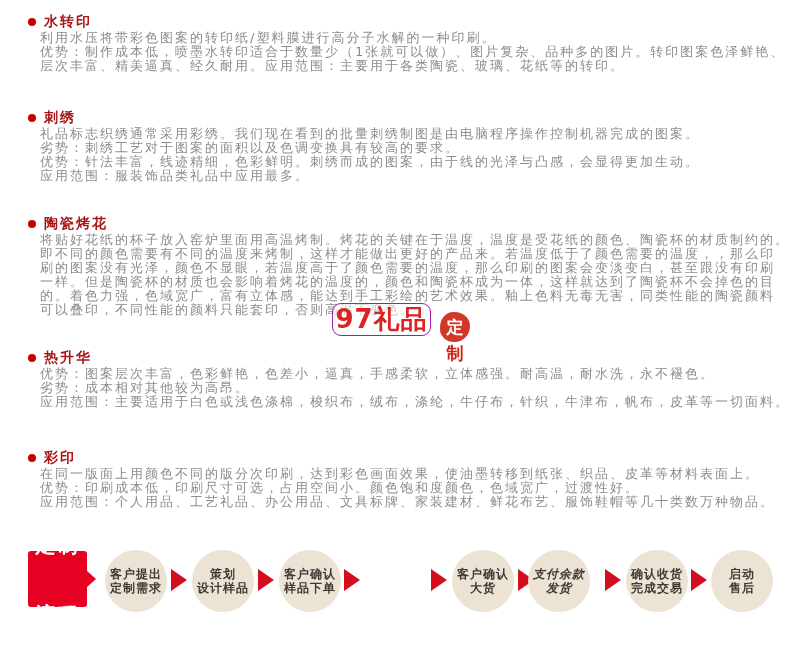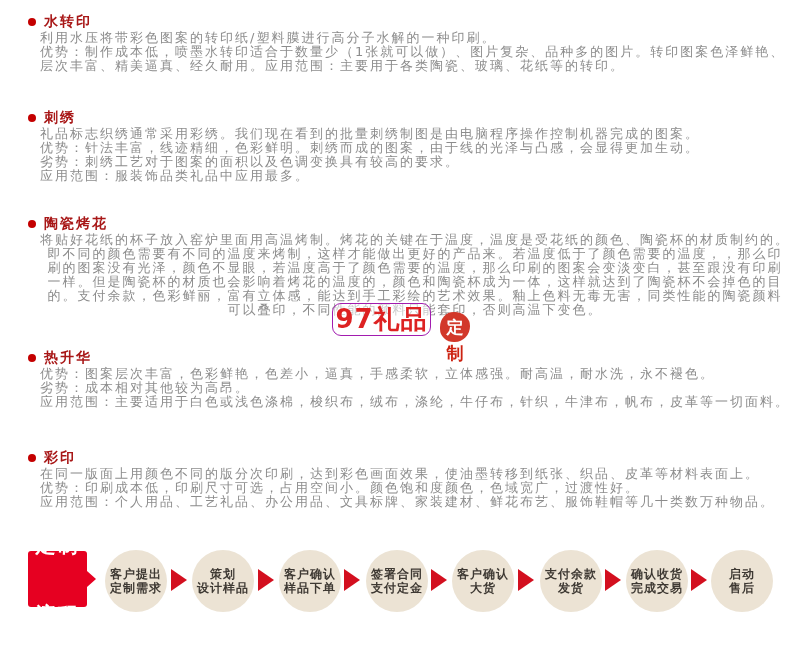--- a/index.html
+++ b/index.html
@@ -7,21 +7,21 @@
     width:800px;height:648px;
     background:#ffffff;
     font-family:"DejaVu Sans", sans-serif;
     position:relative;
     overflow:hidden;
   }
   .page{position:absolute;inset:0;width:779px;height:648px;background:#fff;}
 
   
   .section{position:absolute;left:28px;width:762px;}
-  .s1{top:14px;} .s2{top:110px;} .s3{top:216px;text-align:center;} .s4{top:350px;} .s5{top:450px;}
+  .s1{top:14px;} .s2{top:110px;} .s3{top:216px;} .s4{top:350px;} .s5{top:450px;}
   .heading{
     display:flex;align-items:center;height:16px;
     color:#a81717;font-size:14px;font-weight:bold;letter-spacing:2px;
     white-space:nowrap;
   }
   .bullet{
     width:8px;height:8px;border-radius:50%;
     background:#c40000;margin-right:8px;flex:0 0 auto;
   }
   .body{margin-top:1px;padding-left:12px;}
@@ -62,21 +62,21 @@
     border-left:9px solid #e60021;
   }
   .circle{
     position:absolute;top:550px;width:62px;height:62px;border-radius:50%;
     background:#ece3d4;
     display:flex;flex-direction:column;align-items:center;justify-content:center;
     color:#3e3933;font-size:12px;font-weight:bold;line-height:14px;letter-spacing:1px;
     text-align:center;white-space:nowrap;
   }
   .c1{left:105px;} .c2{left:192px;} .c3{left:279px;} .c4{left:366px;}
-  .c5{left:452px;} .c6{left:540px;} .c7{left:626px;} .c8{left:711px;}
+  .c5{left:452px;} .c6{left:528px;font-style:italic;} .c7{left:626px;} .c8{left:711px;}
   .flow-arrow{
     position:absolute;top:569px;width:0;height:0;
     border-top:11px solid transparent;border-bottom:11px solid transparent;
     border-left:16px solid #d30f1f;
   }
   .a1{left:171px;} .a2{left:258px;} .a3{left:344px;} .a4{left:431px;}
   .a5{left:518px;} .a6{left:605px;} .a7{left:691px;}
 </style>
 </head>
 <body>
@@ -95,37 +95,37 @@
     </div>
   </div>
 
   <div class="section s2">
     <div class="heading">
       <span class="bullet"></span>
       <span>刺绣</span>
     </div>
     <div class="body">
       <div class="bline">礼品标志织绣通常采用彩绣。我们现在看到的批量刺绣制图是由电脑程序操作控制机器完成的图案。</div>
+      <div class="bline">劣势：刺绣工艺对于图案的面积以及色调变换具有较高的要求。</div>
       <div class="bline">优势：针法丰富，线迹精细，色彩鲜明。刺绣而成的图案，由于线的光泽与凸感，会显得更加生动。</div>
-      <div class="bline">劣势：刺绣工艺对于图案的面积以及色调变换具有较高的要求。</div>
       <div class="bline">应用范围：服装饰品类礼品中应用最多。</div>
     </div>
   </div>
 
   <div class="section s3">
     <div class="heading">
       <span class="bullet"></span>
       <span>陶瓷烤花</span>
     </div>
     <div class="body">
       <div class="bline">将贴好花纸的杯子放入窑炉里面用高温烤制。烤花的关键在于温度，温度是受花纸的颜色、陶瓷杯的材质制约的。</div>
       <div class="bline">即不同的颜色需要有不同的温度来烤制，这样才能做出更好的产品来。若温度低于了颜色需要的温度，，那么印</div>
       <div class="bline">刷的图案没有光泽，颜色不显眼，若温度高于了颜色需要的温度，那么印刷的图案会变淡变白，甚至跟没有印刷</div>
       <div class="bline">一样。但是陶瓷杯的材质也会影响着烤花的温度的，颜色和陶瓷杯成为一体，这样就达到了陶瓷杯不会掉色的目</div>
-      <div class="bline">的。支付余款，色彩鲜丽，富有立体感，能达到手工彩绘的艺术效果。釉上色料无毒无害，同类性能的陶瓷颜料</div>
+      <div class="bline">的。着色力强，色域宽广，富有立体感，能达到手工彩绘的艺术效果。釉上色料无毒无害，同类性能的陶瓷颜料</div>
       <div class="bline">可以叠印，不同性能的颜料只能套印，否则高温下变色。</div>
     </div>
   </div>
 
   <div class="section s4">
     <div class="heading">
       <span class="bullet"></span>
       <span>热升华</span>
     </div>
     <div class="body">
@@ -170,24 +170,20 @@
       <span>设计样品</span>
     </div>
     <div class="flow-arrow a2"></div>
 
     <div class="circle c3">
       <span>客户确认</span>
       <span>样品下单</span>
     </div>
     <div class="flow-arrow a3"></div>
 
-    <div class="circle c4">
-      <span>签署合同</span>
-      <span>支付定金</span>
-    </div>
     <div class="flow-arrow a4"></div>
 
     <div class="circle c5">
       <span>客户确认</span>
       <span>大货</span>
     </div>
     <div class="flow-arrow a5"></div>
 
     <div class="circle c6">
       <span>支付余款</span>

